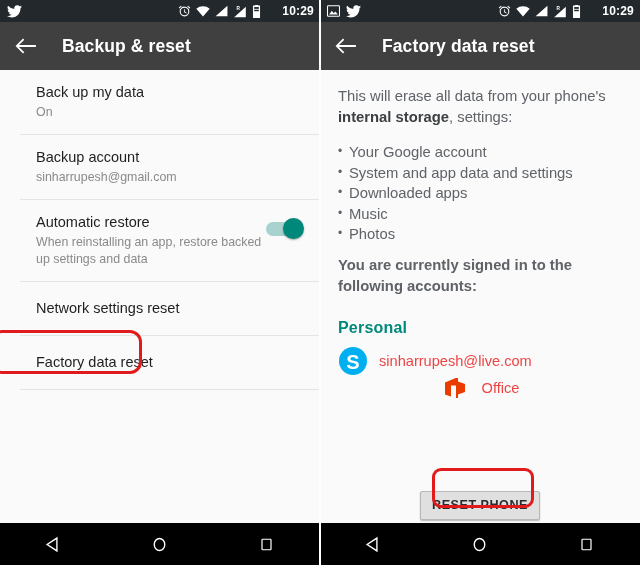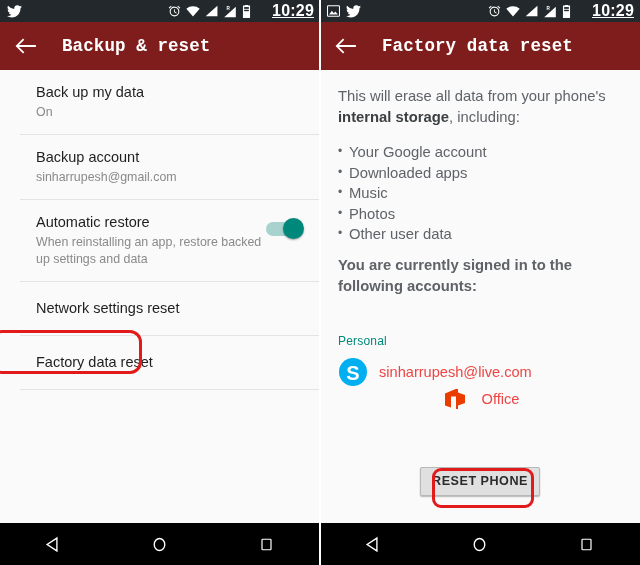--- a/index.html
+++ b/index.html
@@ -6,25 +6,25 @@
   body{width:640px;height:565px;font-family:"Liberation Sans","DejaVu Sans",sans-serif;-webkit-font-smoothing:antialiased;}
   .frame{position:relative;width:640px;height:565px;overflow:hidden;display:flex;}
   .phone{position:relative;width:320px;height:565px;background:#fafafa;overflow:hidden;}
   .phone.left{border-right:0;}
   .divider{position:absolute;left:319px;top:0;width:2px;height:565px;background:#ffffff;z-index:40;}
 
   
   .statusbar{position:relative;height:22px;background:#22282b;display:flex;align-items:center;padding:0 6px 0 7px;box-sizing:border-box;}
   .sb-left{display:flex;align-items:center;gap:6px;flex:1;}
   .sb-right{display:flex;align-items:center;gap:5px;}
-  .sb-time{color:#ffffff;font-size:16px;font-weight:bold;letter-spacing:.2px;margin-left:16px;text-decoration:underline;}
+  .sb-time{color:#ffffff;font-size:12px;font-weight:bold;letter-spacing:.2px;margin-left:16px;}
   .ico{display:inline-block;line-height:0;}
 
   
-  .appbar{height:48px;background:#7f1d1d;display:flex;align-items:center;padding-left:13px;box-sizing:border-box;font-family:Liberation Mono, monospace;}
+  .appbar{height:48px;background:#404040;display:flex;align-items:center;padding-left:13px;box-sizing:border-box;}
   .back-arrow{width:26px;height:26px;flex:0 0 auto;margin-right:23px;display:flex;align-items:center;justify-content:center;cursor:pointer;}
   .appbar-title{color:#ffffff;font-size:17.5px;font-weight:bold;letter-spacing:.1px;}
 
   
   .list{background:#fafafa;padding-left:20px;}
   .list-item{position:relative;padding:13px 16px 13px 16px;box-sizing:border-box;border-bottom:1px solid #e4e4e4;background:#fafafa;}
   .li-title{font-size:14.5px;color:#1f1f1f;line-height:19px;}
   .li-sub{font-size:12.4px;color:#8a8a8a;line-height:17px;margin-top:2px;max-width:235px;}
   .li-row{display:flex;align-items:flex-start;}
   .li-text{flex:1;}
@@ -33,28 +33,28 @@
   .item-plain{padding:17px 16px;}
 
   
   .content{padding:16px 18px 0 18px;box-sizing:border-box;}
   .para{font-size:14.8px;color:#5f6368;line-height:21px;margin:0 0 4px 0;}
   .para b{color:#3c4043;font-weight:bold;}
   .bullets{margin:14px 0 0 0;padding:0;list-style:none;}
   .bullets li{font-size:14.8px;color:#5f6368;line-height:20.5px;padding-left:11px;position:relative;}
   .bullets li:before{content:"\2022";position:absolute;left:0;top:-1px;font-size:12px;color:#5f6368;}
   .para2{margin-top:10px;font-weight:bold;}
-  .acct-label{font-size:12px;font-weight:normal;color:#00897b;margin-top:37px;letter-spacing:.2px;}
+  .acct-label{font-size:16px;font-weight:bold;color:#00897b;margin-top:22px;letter-spacing:.2px;}
   .acct-row{display:flex;align-items:center;margin-top:9px;}
   .acct-icon{width:30px;height:30px;flex:0 0 auto;margin-right:11px;display:flex;align-items:center;justify-content:center;}
   .acct-name{font-size:14.6px;color:#ef4444;}
   .acct-row.clipped{margin-top:2px;height:20px;overflow:hidden;justify-content:center;}
 
   
-  .reset-wrap{position:absolute;left:0;right:0;top:467px;display:flex;justify-content:center;}
+  .reset-wrap{position:absolute;left:0;right:0;top:491px;display:flex;justify-content:center;}
   .reset-btn{background:#e0e0e0;border:1px solid #b8b8b8;border-radius:2px;padding:6px 11px 7px 11px;font-size:12.6px;font-weight:bold;color:#2b2b2b;letter-spacing:.5px;box-shadow:0 1px 1.5px rgba(0,0,0,.28);cursor:pointer;}
 
   
   .annot{position:absolute;border:3.5px solid #e11b1b;border-radius:12px;box-sizing:border-box;pointer-events:none;z-index:30;}
   .annot-left{left:-10px;top:330px;width:152px;height:44px;}
   .annot-reset{left:112px;top:468px;width:102px;height:40px;border-radius:9px;border-width:3.5px;}
 
   
   .navbar{position:absolute;bottom:0;left:0;width:320px;height:42px;background:#000000;display:flex;align-items:center;justify-content:space-around;z-index:35;}
   .nav-btn{width:44px;height:42px;display:flex;align-items:center;justify-content:center;cursor:pointer;}
@@ -225,28 +225,28 @@
     <div class="appbar">
       <div class="back-arrow">
         <svg width="22" height="18" viewBox="0 0 24 20">
             <path fill="#ffffff" d="M23 9H4.2l5.9-5.9L8.7 1.7 0.4 10l8.3 8.3 1.4-1.4L4.2 11H23z"></path>
           </svg>
       </div>
       <div class="appbar-title">Factory data reset</div>
     </div>
 
     <div class="content">
-      <p class="para"><span>This will erase all data from your phone's </span><b>internal storage</b><span>, including:</span></p>
+      <p class="para"><span>This will erase all data from your phone's </span><b>internal storage</b><span>, settings:</span></p>
 
       <ul class="bullets">
         <li>Your Google account</li>
+        <li>System and app data and settings</li>
         <li>Downloaded apps</li>
         <li>Music</li>
         <li>Photos</li>
-        <li>Other user data</li>
       </ul>
 
       <p class="para para2">You are currently signed in to the following accounts:</p>
 
       <div class="acct-label">Personal</div>
 
       <div class="acct-row">
         <span class="acct-icon">
           <svg width="30" height="30" viewBox="0 0 30 30">
               <circle cx="15" cy="15" r="14" fill="#00aff0"></circle>

